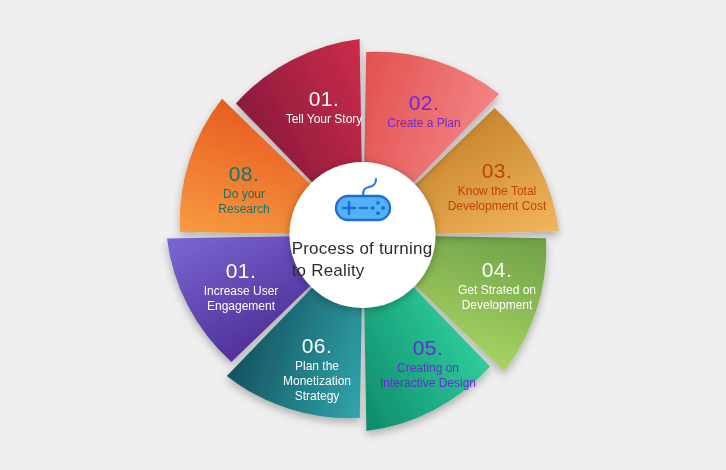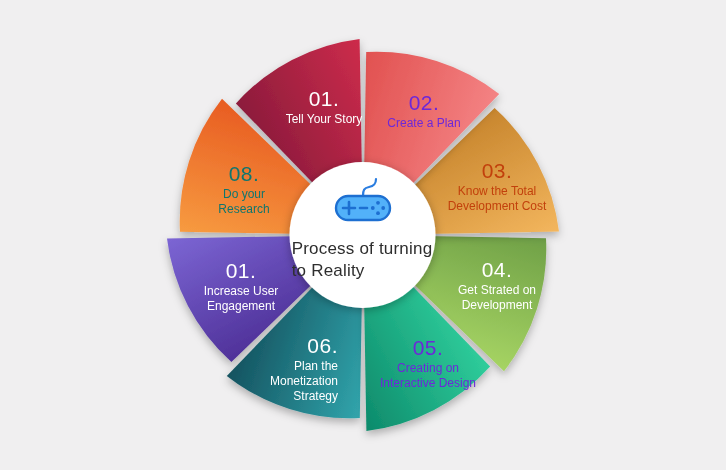--- a/index.html
+++ b/index.html
@@ -122,21 +122,21 @@
     <div class="seg-line">Get Strated on</div>
     <div class="seg-line">Development</div>
   </div>
 
   <div class="seg-label" style="left: 428px; top: 363px; color: #6d28d9;">
     <div class="seg-num">05.</div>
     <div class="seg-line">Creating on</div>
     <div class="seg-line">Interactive Design</div>
   </div>
 
-  <div class="seg-label" style="left: 304px; top: 369px; color: rgb(255, 255, 255); text-align: right;">
+  <div class="seg-label" style="left: 317px; top: 369px; color: rgb(255, 255, 255);">
     <div class="seg-num">06.</div>
     <div class="seg-line">Plan the</div>
     <div class="seg-line">Monetization</div>
     <div class="seg-line">Strategy</div>
   </div>
 
   <div class="seg-label" style="left: 241px; top: 286px; color: rgb(255, 255, 255);">
     <div class="seg-num">01.</div>
     <div class="seg-line">Increase User</div>
     <div class="seg-line">Engagement</div>

